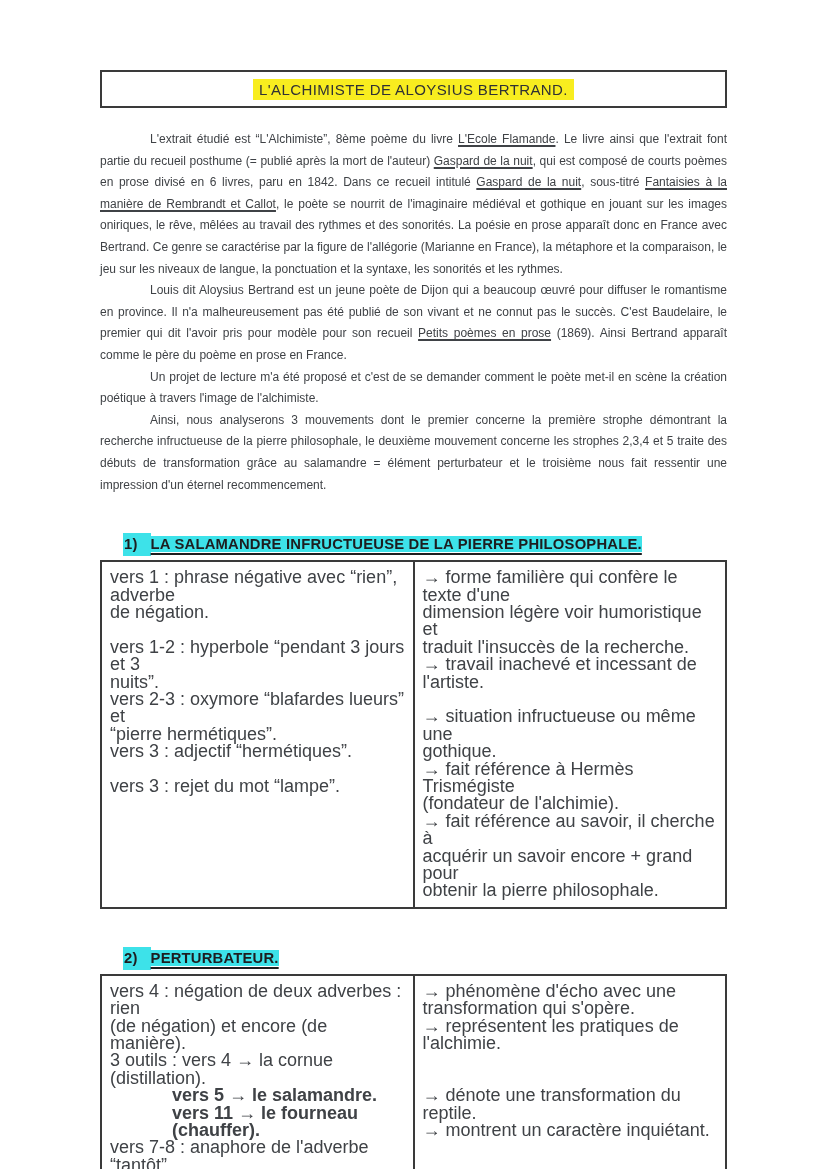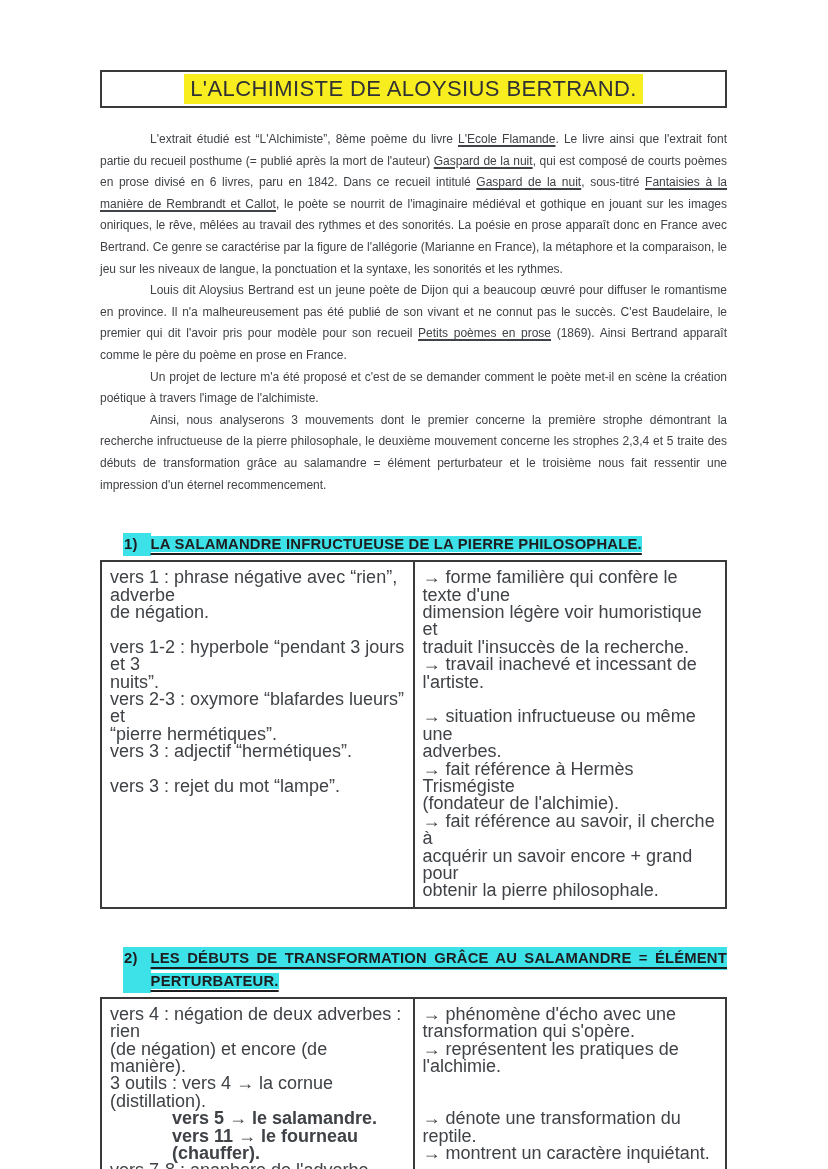--- a/index.html
+++ b/index.html
@@ -18,21 +18,21 @@
   }
   .content { padding: 70px 101px 0 100px; }
 
   .title-box {
     border: 2px solid var(--line); height: 38px;
     display: flex; align-items: center; justify-content: center;
     margin-bottom: 21px;
   }
   .title-text {
     background: var(--hl-yellow); color: #2f3134;
-    font-size: 22px; letter-spacing: 0.4px; padding: 2px 6px;
+    font-size: 15px; letter-spacing: 0.4px; padding: 2px 6px;
   }
 
   .para {
     margin: 0; font-size: 12px; line-height: 21.6px;
     text-align: justify; text-indent: 50px; color: var(--ink);
   }
   .para .u { text-decoration: underline; text-decoration-thickness: 1.5px; text-underline-offset: 2px; }
 
   .section { margin-top: 37px; }
   .section + .section { margin-top: 38px; }
@@ -102,37 +102,36 @@
                 <div class="cell-line">&nbsp;</div>
                 <div class="cell-line">vers 3 : rejet du mot “lampe”.</div>
               </td>
             <td id="s1-right">
                 <div class="cell-line">→ forme familière qui confère le texte d'une</div>
                 <div class="cell-line">dimension légère voir humoristique et</div>
                 <div class="cell-line">traduit l'insuccès de la recherche.</div>
                 <div class="cell-line">→ travail inachevé et incessant de l'artiste.</div>
                 <div class="cell-line">&nbsp;</div>
                 <div class="cell-line">→ situation infructueuse ou même une</div>
-                <div class="cell-line">adverbes.</div>
+                <div class="cell-line">gothique.</div>
                 <div class="cell-line">→ fait référence à Hermès Trismégiste</div>
                 <div class="cell-line">(fondateur de l'alchimie).</div>
                 <div class="cell-line">→ fait référence au savoir, il cherche à</div>
                 <div class="cell-line">acquérir un savoir encore + grand pour</div>
                 <div class="cell-line">obtenir la pierre philosophale.</div>
               </td>
           </tr>
         </tbody>
       </table>
     </div>
 
     <div class="section">
       <div class="section-heading">
         <span class="hnum">2)</span>
         <div class="hlines" id="s2-hlines">
-            <div class="hline justify hu">LES DÉBUTS DE TRANSFORMATION GRÂCE AU SALAMANDRE = ÉLÉMENT</div>
             <div class="hline"><span class="hu">PERTURBATEUR.</span></div>
           </div>
       </div>
       <table class="analysis-table t2">
         <tbody>
           <tr>
             <td id="s2-left">
                 <div class="cell-line">vers 4 : négation de deux adverbes : rien</div>
                 <div class="cell-line">(de négation) et encore (de manière).</div>
                 <div class="cell-line">3 outils : vers 4 → la cornue (distillation).</div>

